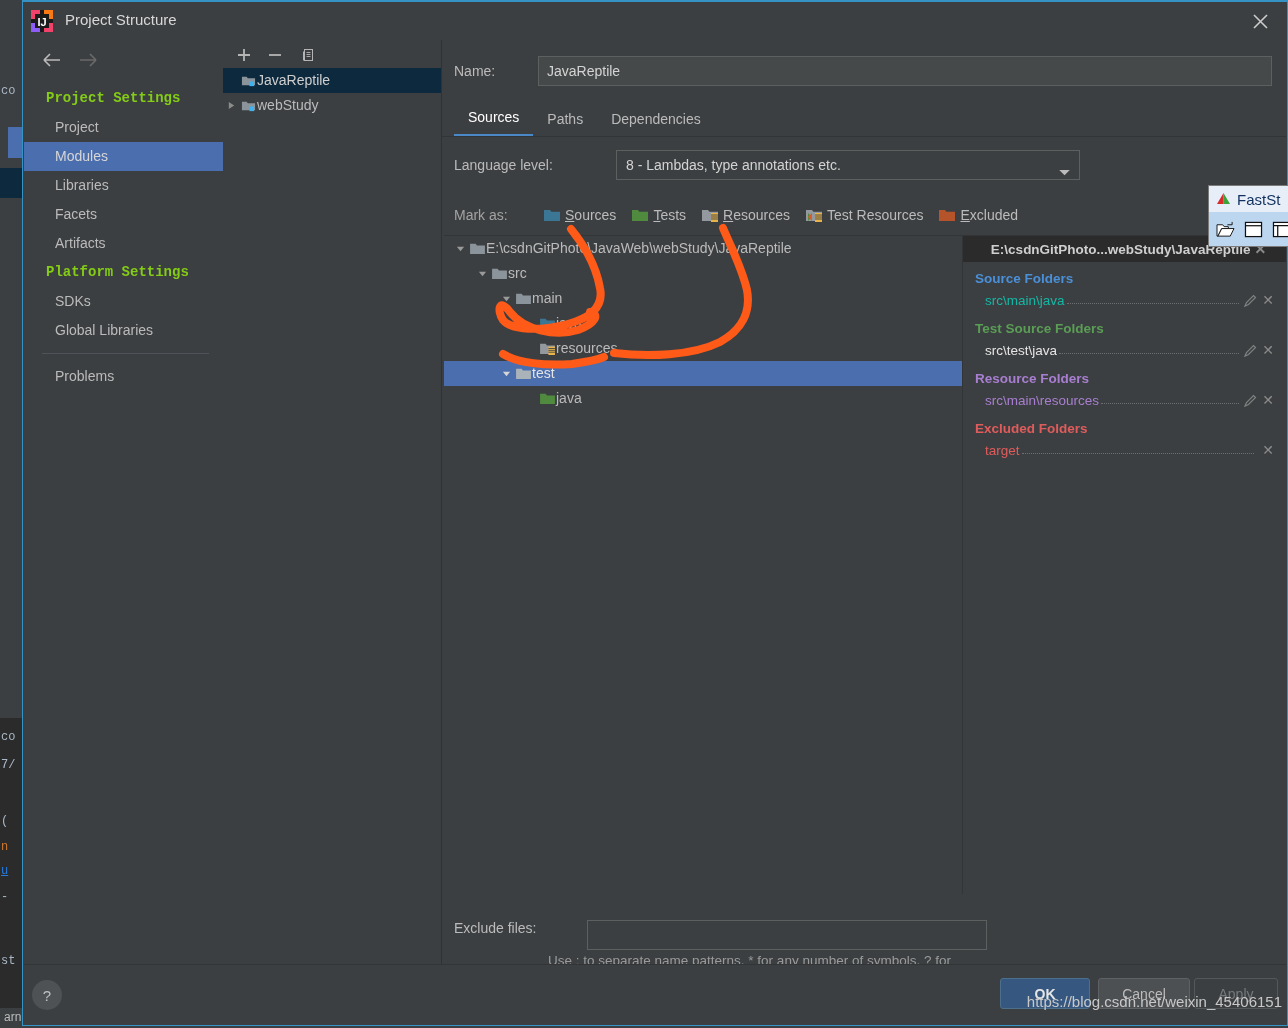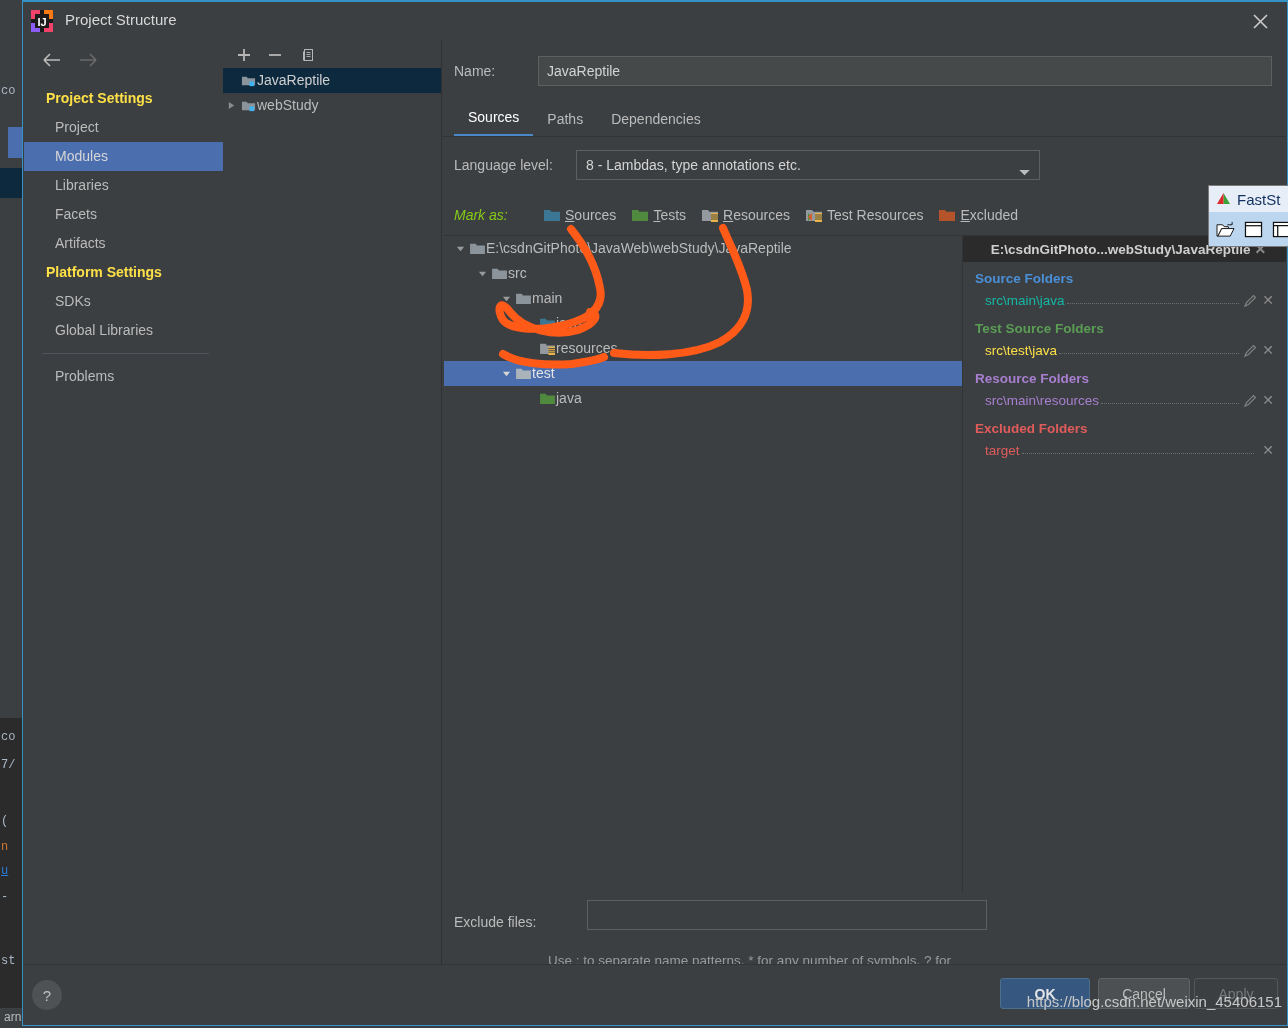--- a/index.html
+++ b/index.html
@@ -31,21 +31,21 @@
   .win-close { position: absolute; right: 6px; top: 4px; width: 42px; height: 30px;
                display: flex; align-items: center; justify-content: center; }
   .win-close svg { width: 17px; height: 17px; }
 
   
   .nav { position: absolute; left: 1px; top: 38px; width: 199px; bottom: 1px; background: #3c3f41; }
   .navbtns { position: relative; height: 38px; }
   .navbtn { position: absolute; top: 8px; width: 28px; height: 24px; display:flex; align-items:center; justify-content:center;}
   .nav-back { left: 14px; }
   .nav-fwd { left: 50px; }
-  .nav-group { padding: 6px 0 0 22px; font-size: 14px; font-weight: bold; color: #fde047; line-height: 29px; }
+  .nav-group { padding: 6px 0 0 22px; font-size: 14px; font-weight: bold; color: #84cc16; line-height: 29px; font-family: Liberation Mono, monospace; }
   .nav-item { height: 29px; line-height: 29px; padding-left: 31px; font-size: 14px; color: #bbbbbb; }
   .nav-item.sel { background: #4b6eaf; color: #d6d6d6; }
   .nav-sep { margin: 8px 14px 8px 18px; height: 1px; background: #50545a; }
 
   
   .modcol { position: absolute; left: 200px; top: 38px; width: 219px; bottom: 1px; background: #3c3f41;
             border-right: 1px solid #2f3133; }
   .modtools { position: relative; height: 28px; }
   .modtool { position: absolute; top: 4px; width: 22px; height: 22px; display:flex; align-items:center; justify-content:center; }
   .modrow { height: 25px; line-height: 25px; font-size: 14px; color: #bbbbbb; display:flex; align-items:center; }
@@ -58,28 +58,28 @@
   .namerow { position: absolute; left: 12px; top: 16px; right: 14px; height: 30px; display: flex; align-items: center; }
   .namelabel { font-size: 14px; color: #bbbbbb; width: 84px; }
   .nameinput { flex: 1; height: 30px; background: #45494a; border: 1px solid #5e6060; color: #d4d4d4;
                font-size: 14px; padding: 0 8px; font-family: "Liberation Sans", sans-serif; }
 
   .tabs { position: absolute; left: 12px; top: 60px; right: 0; height: 36px; display: flex; align-items: flex-end; }
   .tab { font-size: 14px; color: #bbbbbb; padding: 0 14px 9px 14px; }
   .tab.active { color: #ffffff; border-bottom: 2px solid #4a88c7; }
   .tabline { position: absolute; left: 0; top: 96px; right: 0; height: 1px; background: #323436; }
 
-  .lvlrow { position: absolute; left: 12px; top: 110px; right: 14px; height: 30px; display: flex; align-items: center; }
+  .lvlrow { position: absolute; left: 12px; top: 110px; right: 14px; height: 30px; display: flex; align-items: center; gap: 40px; }
   .lvllabel { font-size: 14px; color: #bbbbbb; width: 122px; }
   .combo { position: relative; width: 464px; height: 30px; background: #3c3f41; border: 1px solid #5e6060;
            display: flex; align-items: center; color: #d4d4d4; font-size: 14px; padding: 0 9px; }
   .combo .caret { position: absolute; right: 9px; top: 12px; }
 
   .markrow { position: absolute; left: 12px; top: 160px; right: 0; height: 30px; display: flex; align-items: center; }
-  .marklabel { font-size: 14px; color: #84cc16; width: 90px; font-style: italic; }
+  .marklabel { font-size: 14px; color: #a3a3a3; width: 90px; }
   .markitem { display: flex; align-items: center; gap: 5px; margin-right: 16px; font-size: 14px; color: #bbbbbb; }
   .markitem u { text-decoration: underline; }
 
   
   .treebox { position: absolute; left: 2px; top: 195px; width: 518px; bottom: 130px; background: #3c3f41;
              border-top: 1px solid #323436; overflow: hidden; }
   .trow { height: 25px; line-height: 25px; font-size: 14px; color: #bbbbbb; display: flex; align-items: center;
           white-space: nowrap; }
   .trow.sel { background: #4b6eaf; color: #e4e4e4; }
   .tindent { display: inline-block; }
@@ -91,21 +91,21 @@
              font-size: 14px; color: #bbbbbb; }
   .roothdr { height: 26px; background: #2b2b2b; display: flex; align-items: center; padding: 0 8px 0 20px;
              font-size: 13.5px; font-weight: bold; color: #cfcfcf; justify-content: center; }
   .grp-title { padding: 9px 0 2px 12px; font-size: 13.5px; font-weight: bold; }
   .grp-item { height: 24px; display: flex; align-items: center; padding: 0 8px 0 22px; font-size: 13.5px; }
   .grp-item .dots { flex: 1; border-bottom: 1px dotted #6d7073; margin: 0 4px 4px 2px; height: 12px; }
   .xbtn { color: #8b8b8b; font-size: 14px; padding: 0 4px; }
   .pencil { width: 15px; height: 15px; opacity: .72; }
 
   
-  .exrow { position: absolute; left: 12px; bottom: 94px; right: 14px; height: 30px; display: flex; align-items: flex-end; gap: 29px; }
+  .exrow { position: absolute; left: 12px; bottom: 74px; right: 14px; height: 30px; display: flex; align-items: flex-start; gap: 29px; }
   .exlabel { font-size: 14px; color: #bbbbbb; width: 104px; }
   .exinput { width: 400px; height: 30px; background: #3c3f41; border: 1px solid #5e6060; }
   .exhint { position: absolute; left: 106px; bottom: 32px; width: 430px; font-size: 13.5px; color: #9a9a9a; line-height: 21px; }
 
   
   .bottombar { position: absolute; left: 1px; right: 1px; bottom: 1px; height: 60px; background: #3c3f41;
                border-top: 1px solid #323436; }
   .helpbtn { position: absolute; left: 8px; top: 15px; width: 30px; height: 30px; border-radius: 50%;
              background: #4e5254; color: #c0c0c0; font-size: 15px; display:flex; align-items:center; justify-content:center; }
   .btn { position: absolute; top: 13px; height: 31px; border-radius: 3px; font-size: 14px;
@@ -429,21 +429,21 @@
           <span class="pencil">
             <svg viewBox="0 0 15 15" width="15" height="15">
                 <path d="M2 13 L3.5 9.5 L10.5 2.5 L12.5 4.5 L5.5 11.5 Z" fill="none" stroke="#9a9a9a" stroke-width="1.2"></path>
               </svg>
           </span>
           <span class="xbtn">✕</span>
         </div>
 
         <div class="grp-title" style="color:#5a9e55;">Test Source Folders</div>
         <div class="grp-item">
-          <span style="color:#fde047;text-align:center;">src\test\java</span>
+          <span style="color:#e5e5e5;text-align:center;">src\test\java</span>
           <span class="dots"></span>
           <span class="pencil">
             <svg viewBox="0 0 15 15" width="15" height="15">
                 <path d="M2 13 L3.5 9.5 L10.5 2.5 L12.5 4.5 L5.5 11.5 Z" fill="none" stroke="#9a9a9a" stroke-width="1.2"></path>
               </svg>
           </span>
           <span class="xbtn">✕</span>
         </div>
 
         <div class="grp-title" style="color:#a87fd0;">Resource Folders</div>

